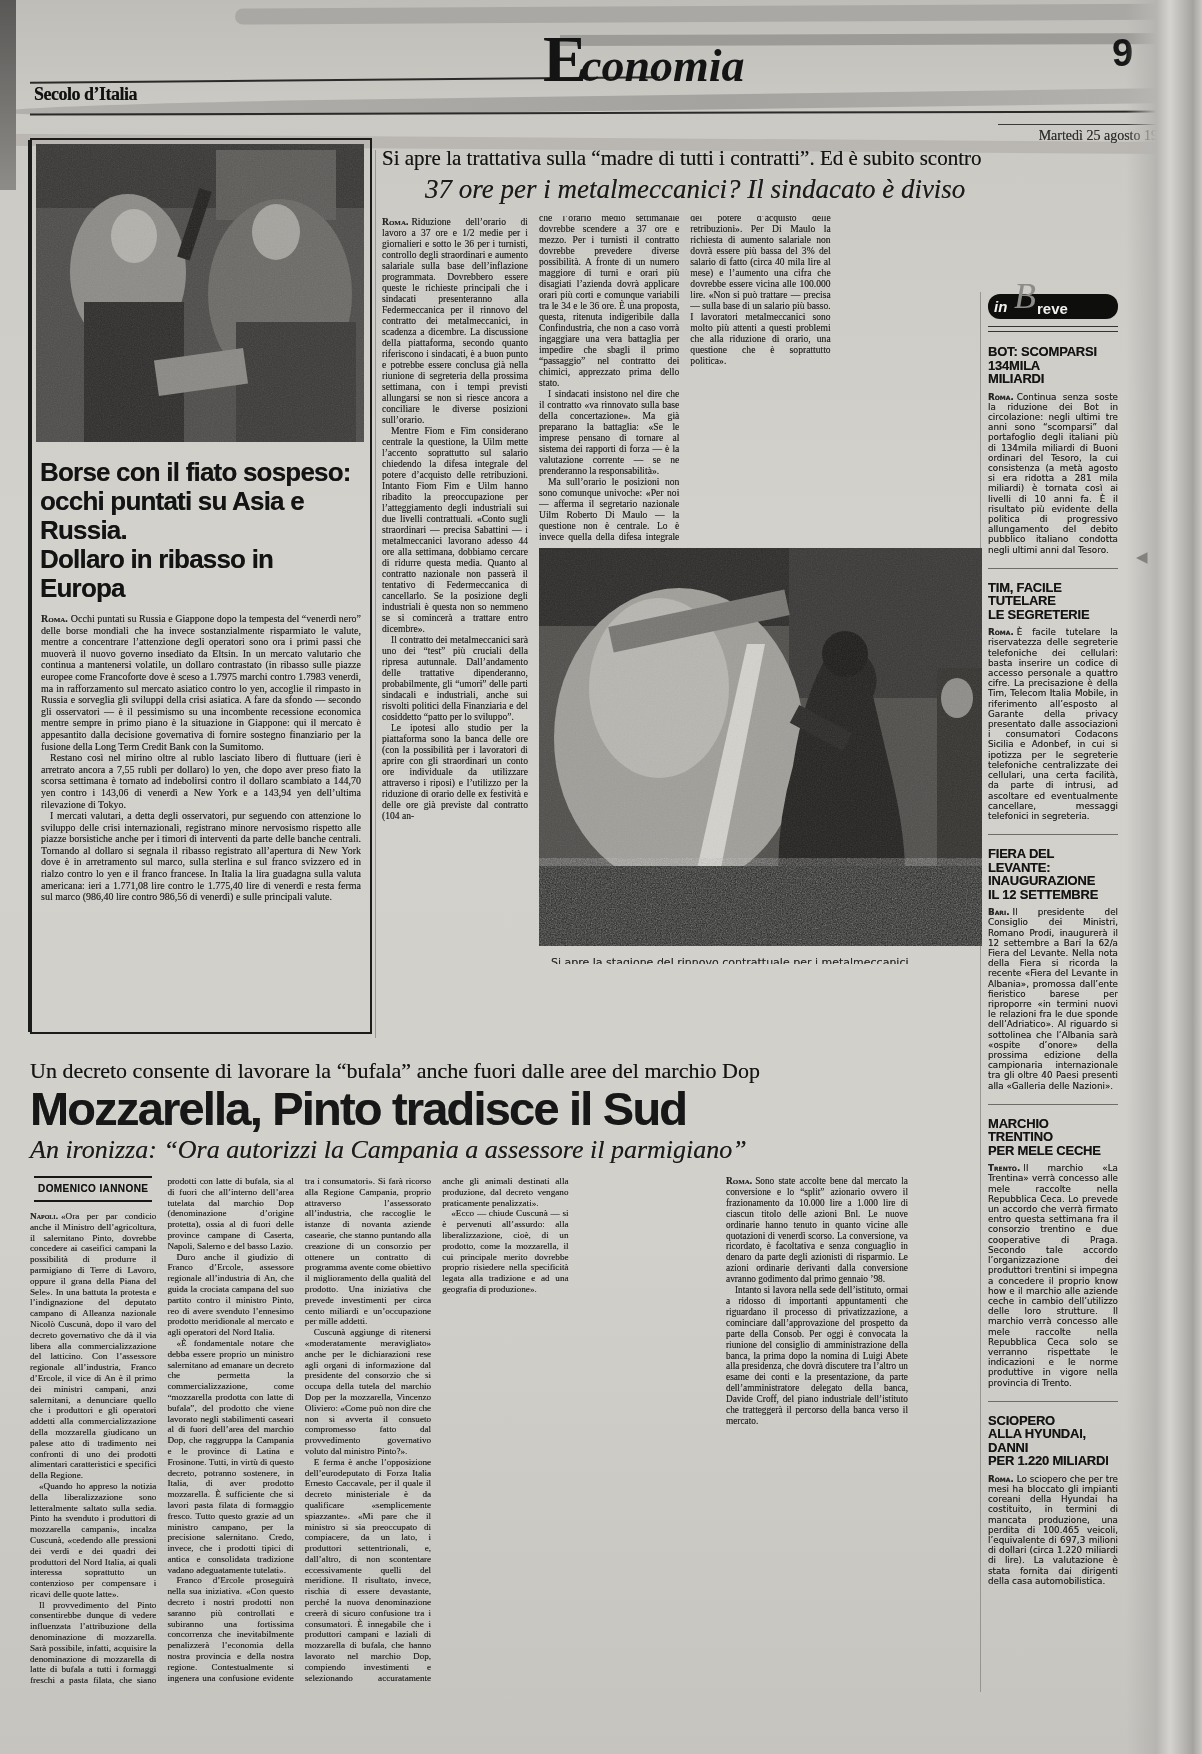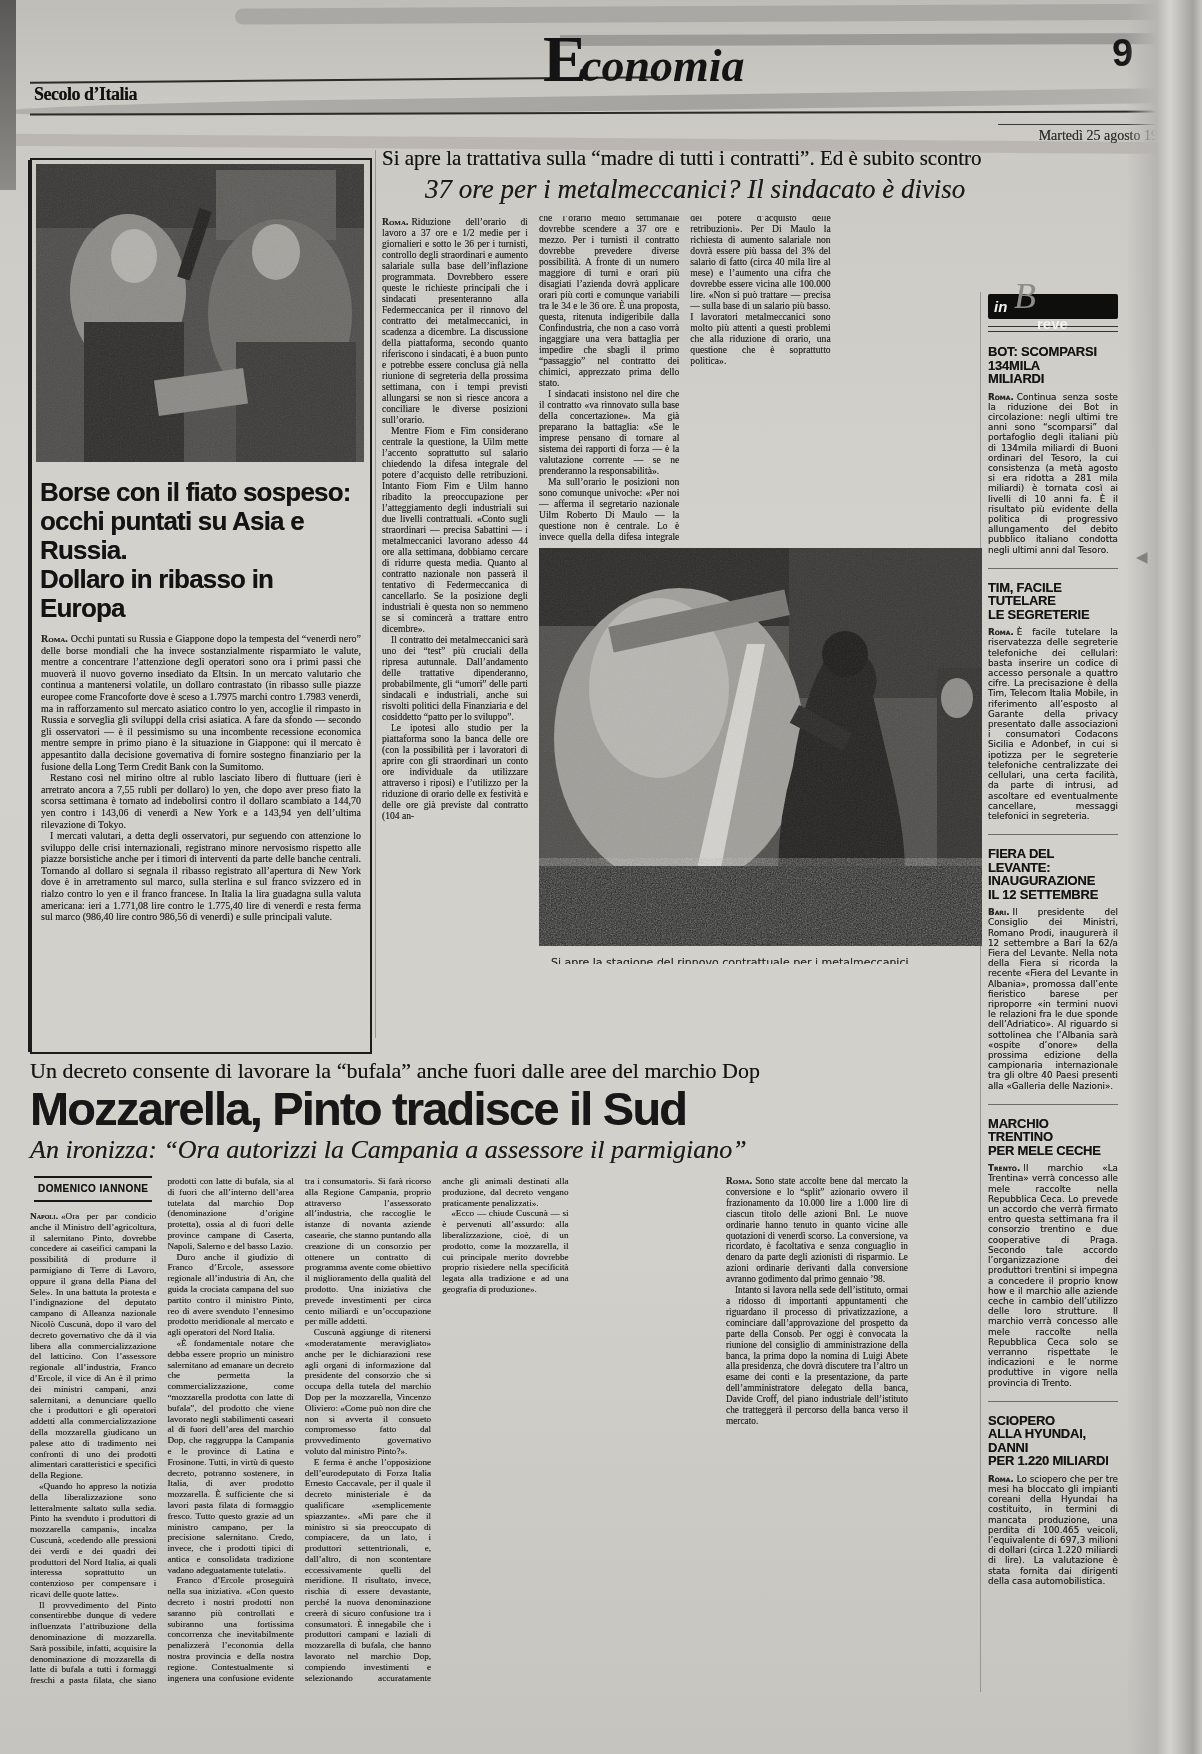--- a/index.html
+++ b/index.html
@@ -31,21 +31,21 @@
   .rule-date{left:998px;top:124px;width:174px;height:1px;background:#3a3a38;}
   .issue-date{left:998px;top:128px;width:174px;text-align:right;font:14px/16px "Liberation Serif",serif;color:#2e2e2c;}
 
   
   .bp{margin:0;text-align:justify;}
   .bp + .bp{text-indent:9px;}
   .lead{font-weight:bold;font-variant:small-caps;margin-right:3px;}
   .scan{text-shadow:0 0 .6px rgba(35,35,35,.6);}
 
   
-  .leftbox{left:30px;top:158px;width:338px;height:892px;border:2px solid #1c1c1a;box-shadow:-4px 0 0 -2px #1c1c1a;}
+  .leftbox{left:30px;top:138px;width:338px;height:892px;border:2px solid #1c1c1a;box-shadow:-4px 0 0 -2px #1c1c1a;}
   .leftbox .photo{margin:4px;width:328px;height:298px;}
   .lb-headline{padding:8px 8px 4px 8px;font:800 26px/29px "Liberation Sans",sans-serif;color:#131313;letter-spacing:-.8px;}
   .lb-body{padding:6px 9px 0 9px;height:470px;overflow:hidden;font:10px/11.6px "Liberation Serif",serif;color:#262626;}
 
   .vrule1{left:375px;top:150px;width:1px;height:888px;background:#77757232;background:#8a8885;opacity:.8;}
   .vrule2{left:980px;top:292px;width:1px;height:1400px;background:#8a8885;opacity:.8;}
 
   
   .main{left:382px;top:146px;width:600px;}
   .m-kicker{font:21px/24px "Liberation Serif",serif;color:#141414;}
@@ -53,24 +53,24 @@
   .m-subhead{font:italic 27px/29px "Liberation Serif",serif;color:#1b1b1b;margin-top:5px;margin-left:43px;}
   .m-body{margin-top:12px;display:flex;gap:11px;height:748px;overflow:hidden;font:9.6px/11px "Liberation Serif",serif;color:#262626;align-items:center;}
   .m-col1{width:146px;height:748px;overflow:hidden;}
   .m-right{width:443px;}
   .m-righttop{height:330px;column-count:3;column-gap:11px;column-fill:auto;overflow:hidden;}
   .m-photo{width:443px;height:398px;margin-top:6px;}
   .m-caption{margin-top:8px;padding-left:12px;font:11px/13px "DejaVu Sans",sans-serif;color:#2c2c2a;}
 
   
   .breve{left:988px;top:294px;width:130px;font-family:"DejaVu Sans",sans-serif;}
-  .breve-bar{position:relative;height:25px;background:#0e0e0d;border-radius:2px;color:#f2f1ee;}
+  .breve-bar{position:relative;height:25px;background:#0e0e0d;border-radius:12px;color:#f2f1ee;}
   .breve-in{position:absolute;left:6px;top:3px;font:bold italic 15px/19px "Liberation Sans",sans-serif;}
   .breve-B{position:absolute;left:26px;top:-16px;font:italic 36px/36px "Liberation Serif",serif;color:#8e8c88;}
-  .breve-reve{position:absolute;left:49px;top:20px;font:bold 15px/19px "Liberation Sans",sans-serif;}
+  .breve-reve{position:absolute;left:49px;top:5px;font:bold 15px/19px "Liberation Sans",sans-serif;}
   .breve-dbl{margin-top:7px;height:4px;border-top:1px solid #333;border-bottom:1px solid #333;}
   .breve-item{margin-top:13px;}
   .breve-item + .breve-item{border-top:1px solid #6e6c68;padding-top:12px;}
   .bi-title{font:800 13px/13.5px "Liberation Sans",sans-serif;color:#131313;letter-spacing:-.2px;}
   .bi-body{margin-top:6px;font:8.8px/10.2px "DejaVu Sans",sans-serif;text-align:justify;color:#242424;}
 
   
   .bottom{left:30px;top:1058px;width:888px;}
   .bt-kicker{font:22px/25px "Liberation Serif",serif;color:#141414;}
   .bt-headline{font:800 47px/46px "Liberation Sans",sans-serif;letter-spacing:-1.8px;color:#171717;margin-top:3px;}

